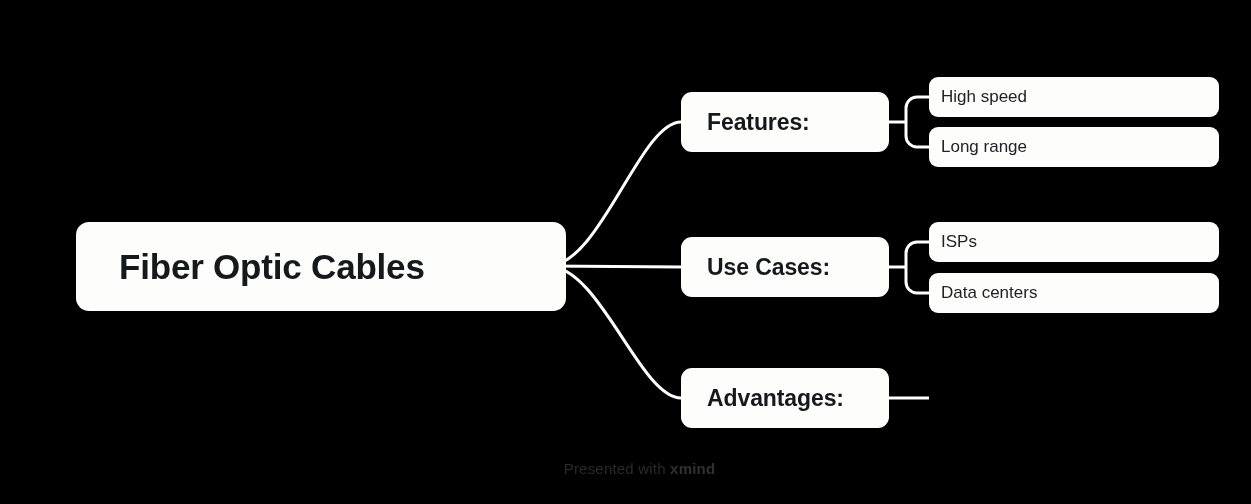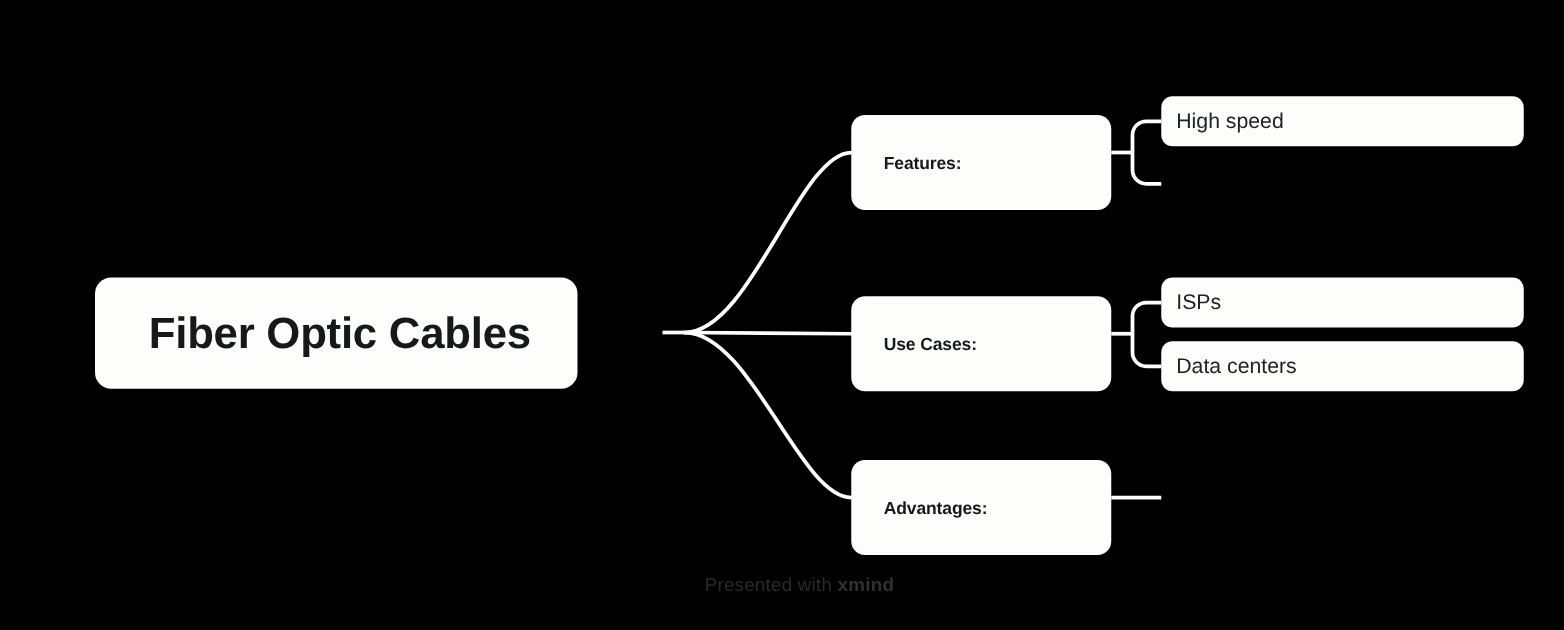--- a/index.html
+++ b/index.html
@@ -29,35 +29,35 @@
     background: #fdfdfb;
     display: flex;
     align-items: center;
     color: #16191c;
     white-space: nowrap;
     overflow: hidden;
   }
   .node-root {
     left: 76px;
     top: 222px;
-    width: 386px;
+    width: 490px;
     height: 89px;
     border-radius: 13px;
     padding-left: 43px;
     font-size: 35px;
     font-weight: 700;
     letter-spacing: -0.2px;
   }
   .node-branch {
     left: 681px;
     width: 208px;
-    height: 76px;
+    height: 60px;
     border-radius: 11px;
     padding-left: 26px;
-    font-size: 14px;
+    font-size: 23px;
     font-weight: 700;
     letter-spacing: -0.1px;
   }
   .branch-1 { top: 92px; }
   .branch-2 { top: 237px; }
   .branch-3 { top: 368px; }
 
   .node-leaf {
     left: 929px;
     width: 290px;
@@ -127,20 +127,23 @@
   </div>
 
   <div class="node node-branch branch-3">
     <span>Advantages:</span>
   </div>
 
   <div class="node node-leaf leaf-a">
     <span>High speed</span>
   </div>
 
+  <div class="node node-leaf leaf-b">
+    <span>Long range</span>
+  </div>
 
   <div class="node node-leaf leaf-c">
     <span>ISPs</span>
   </div>
 
   <div class="node node-leaf leaf-d">
     <span>Data centers</span>
   </div>
 
 

